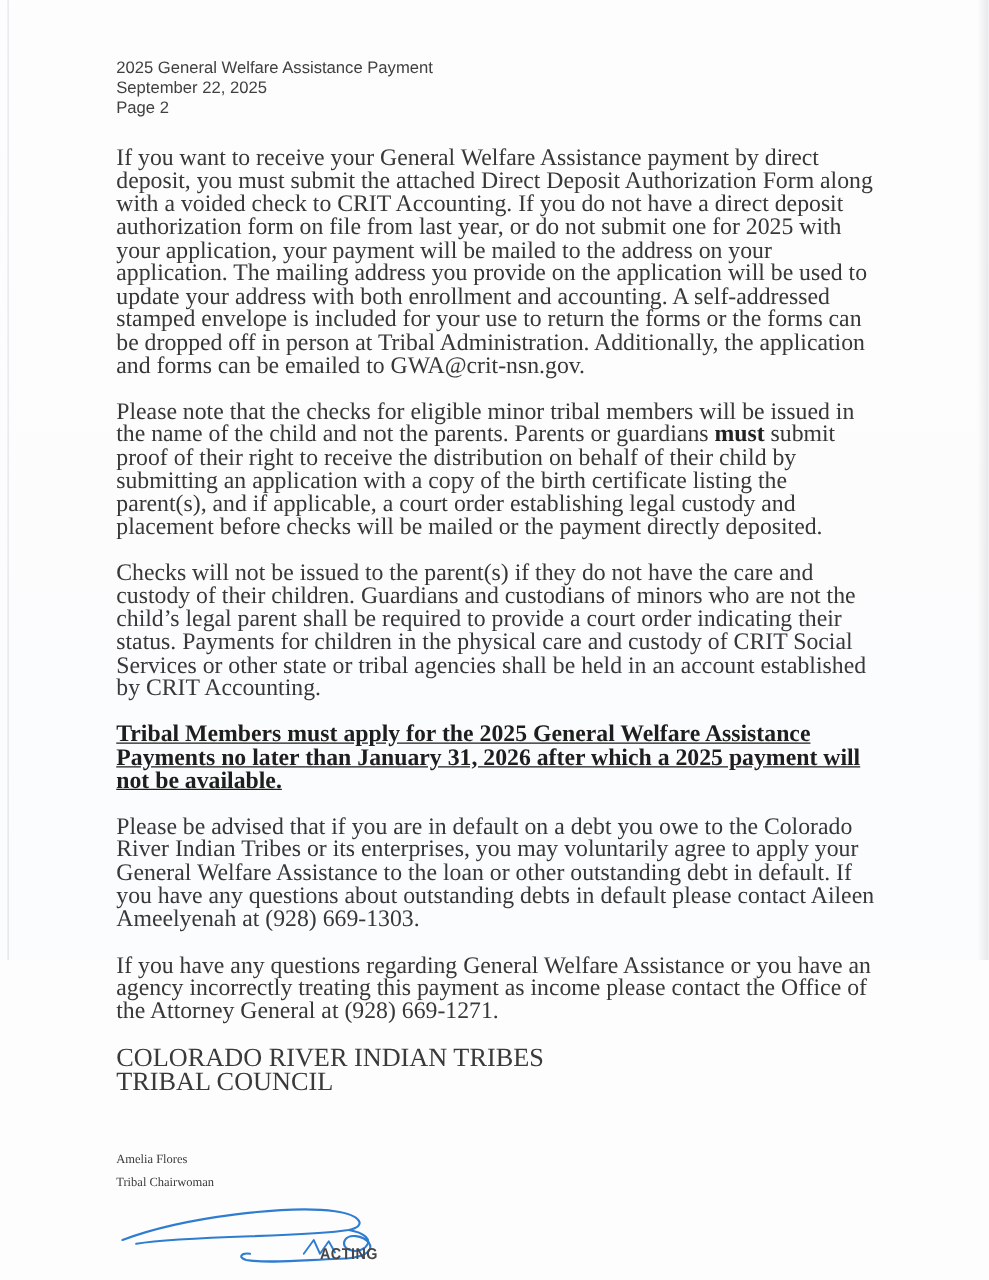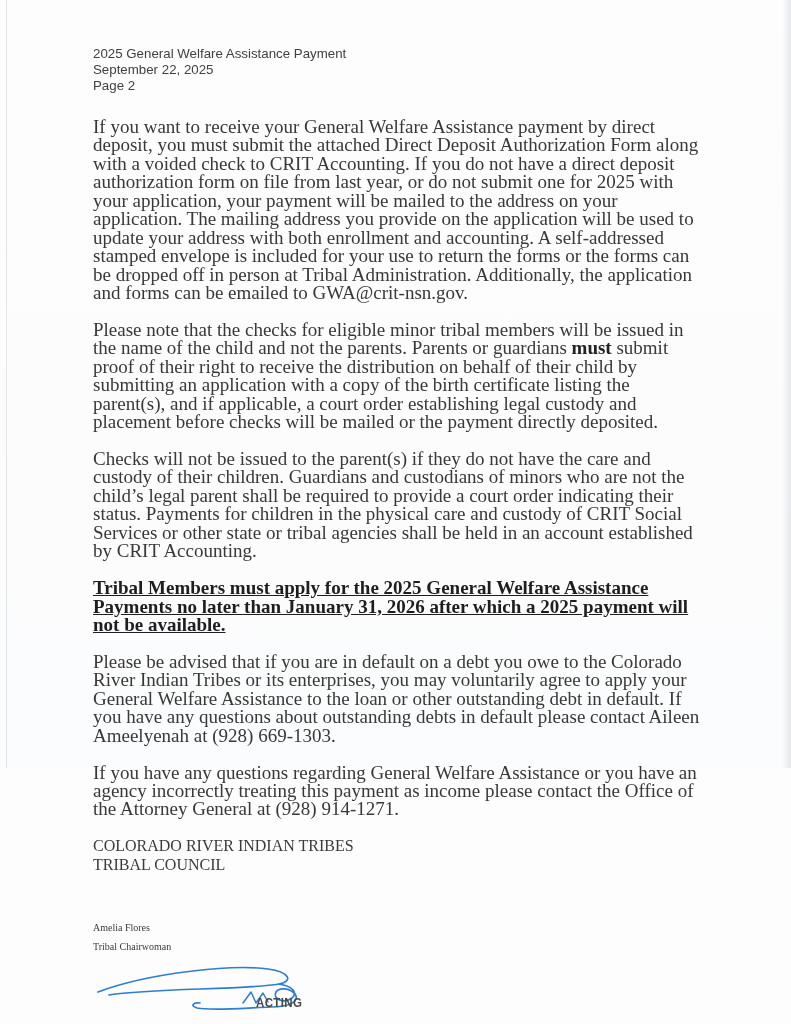--- a/index.html
+++ b/index.html
@@ -53,21 +53,21 @@
   .emph {
     font-weight: 700;
     color: #222;
   }
   .deadline {
     font-weight: 700;
     text-decoration: underline;
     color: #1e1e1e;
   }
   .closing {
-    font-size: 16px;
+    font-size: 21px;
     line-height: 18.45px;
     color: #3a3a3a;
     margin-bottom: 0;
   }
   .signer {
     margin-top: 45px;
     font-size: 10px;
     line-height: 18.45px;
     color: #3a3a3a;
   }
@@ -113,21 +113,21 @@
     <p class="para">If you want to receive your General Welfare Assistance payment by direct deposit, you must submit the attached Direct Deposit Authorization Form along with a voided check to CRIT Accounting.  If you do not have a direct deposit authorization form on file from last year, or do not submit one for 2025 with your application, your payment will be mailed to the address on your application.  The mailing address you provide on the application will be used to update your address with both enrollment and accounting.  A self-addressed stamped envelope is included for your use to return the forms or the forms can be dropped off in person at Tribal Administration.  Additionally, the application and forms can be emailed to GWA@crit-nsn.gov.</p>
 
     <p class="para"><span>Please note that the checks for eligible minor tribal members will be issued in the name of the child and not the parents. Parents or guardians </span><span class="emph">must</span><span> submit proof of their right to receive the distribution on behalf of their child by submitting an application with a copy of the birth certificate listing the parent(s), and if applicable, a court order establishing legal custody and placement before checks will be mailed or the payment directly deposited.</span></p>
 
     <p class="para">Checks will not be issued to the parent(s) if they do not have the care and custody of their children.  Guardians and custodians of minors who are not the child’s legal parent shall be required to provide a court order indicating their status.  Payments for children in the physical care and custody of CRIT Social Services or other state or tribal agencies shall be held in an account established by CRIT Accounting.</p>
 
     <p class="para deadline">Tribal Members must apply for the 2025 General Welfare Assistance Payments no later than January 31, 2026 after which a 2025 payment will not be available.</p>
 
     <p class="para">Please be advised that if you are in default on a debt you owe to the Colorado River Indian Tribes or its enterprises, you may voluntarily agree to apply your General Welfare Assistance to the loan or other outstanding debt in default. If you have any questions about outstanding debts in default please contact Aileen Ameelyenah at (928) 669-1303.</p>
 
-    <p class="para">If you have any questions regarding General Welfare Assistance or you have an agency incorrectly treating this payment as income please contact the Office of the Attorney General at (928) 914-1271.</p>
+    <p class="para">If you have any questions regarding General Welfare Assistance or you have an agency incorrectly treating this payment as income please contact the Office of the Attorney General at (928) 669-1271.</p>
 
     <div class="closing">
       <div>COLORADO RIVER INDIAN TRIBES</div>
       <div>TRIBAL COUNCIL</div>
     </div>
 
     <div class="signer">
       <div>Amelia Flores</div>
       <div>Tribal Chairwoman</div>
     </div>

